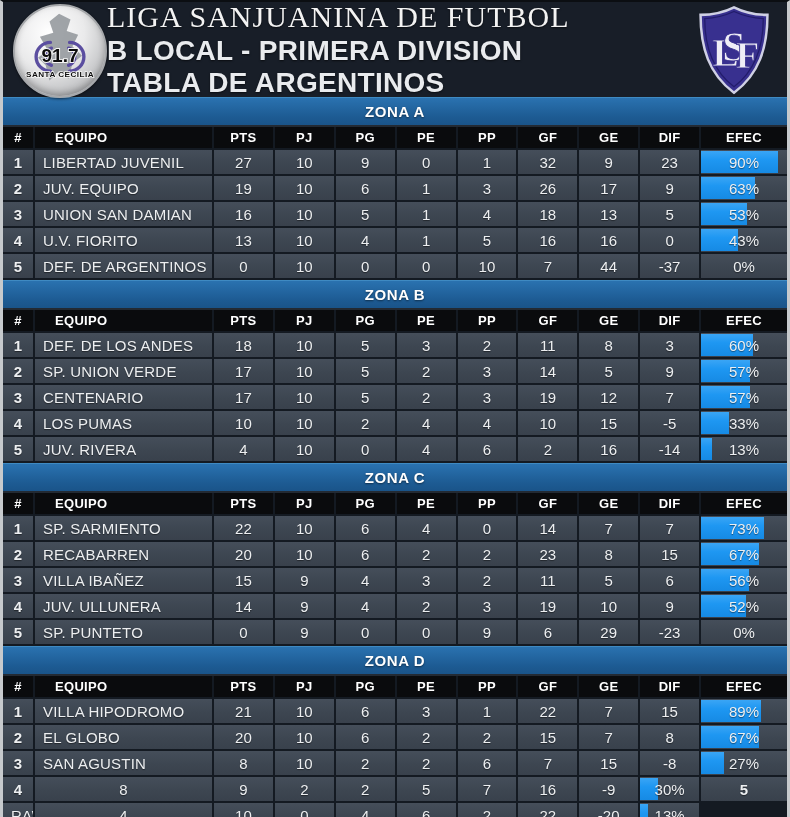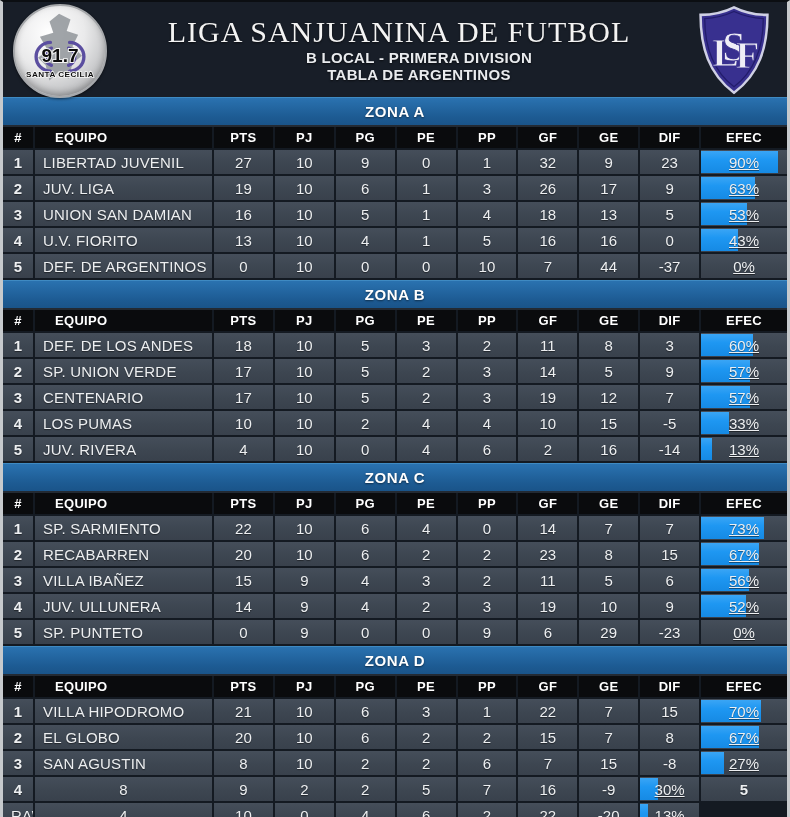--- a/index.html
+++ b/index.html
@@ -2,25 +2,25 @@
 <html><head>
 <meta charset="utf-8">
 <style>
   html,body{margin:0;padding:0;background:#20262e;}
   body{width:790px;height:817px;font-family:"Liberation Sans",sans-serif;-webkit-font-smoothing:antialiased;}
   .sheet{box-sizing:border-box;width:790px;height:817px;background:#232a33;
          border-left:3px solid #c7cacd;border-right:3px solid #c7cacd;border-top:2px solid #0b0e12;
          overflow:hidden;position:relative;}
   
   .hdr{height:95px;background:#181e28;display:flex;align-items:center;padding:0 10px;box-sizing:border-box;}
-  .titles{flex:1;text-align:center;color:#f0f1f3;line-height:1.12;}
+  .titles{flex:1;color:#f0f1f3;line-height:1.12;}
   .title-main{font-family:"Liberation Serif",serif;font-size:30px;letter-spacing:1px;color:#f3f3f3;
               text-shadow:0 1px 2px rgba(0,0,0,.6);white-space:nowrap;}
-  .title-sub{font-size:15px;font-weight:700;letter-spacing:.3px;margin-top:1px;color:#e9ebee;
-             text-shadow:0 1px 2px rgba(0,0,0,.6);padding-left:40px;}
+  .title-sub{font-size:28px;font-weight:700;letter-spacing:.3px;margin-top:1px;color:#e9ebee;
+             text-shadow:0 1px 2px rgba(0,0,0,.6);}
   .radio-badge{width:90px;height:90px;border-radius:50%;flex:0 0 auto;margin-top:2px;
                background:radial-gradient(circle at 38% 30%, #ffffff 0%, #eaeaeb 42%, #c3c4c6 72%, #8f9194 100%);
                border:2px solid #a6a8ab;box-shadow:0 1px 3px rgba(0,0,0,.6), inset 0 -3px 6px rgba(0,0,0,.25);
                display:flex;align-items:center;justify-content:center;}
   .crest{width:86px;height:92px;flex:0 0 auto;margin-top:1px;}
   
   .zone-bar{height:28px;margin-bottom:2px;background:linear-gradient(180deg,#2a72b0 0%,#1d5b93 70%,#1a5489 100%);
             border-top:1px solid #3f8ac2;box-sizing:border-box;color:#ffffff;font-weight:700;font-size:15px;
             letter-spacing:.6px;display:flex;align-items:center;justify-content:center;
             text-shadow:0 1px 2px rgba(0,0,0,.5);}
@@ -28,21 +28,21 @@
              grid-template-rows:21px repeat(5,24px);gap:2px;background:#141a22;
              padding-bottom:2px;}
   .hcell{background:#0a0b0d;color:#ffffff;font-weight:700;font-size:13px;
          display:flex;align-items:center;justify-content:center;letter-spacing:.3px;}
   .hcell.left{justify-content:flex-start;padding-left:20px;}
   .cell{background:linear-gradient(180deg,#454e5a 0%,#3d4651 55%,#39414c 100%);
         color:#edeff1;font-size:15px;display:flex;align-items:center;justify-content:center;
         text-shadow:0 1px 1px rgba(0,0,0,.45);overflow:hidden;white-space:nowrap;}
   .cell.left{justify-content:flex-start;padding-left:8px;letter-spacing:.2px;}
   .cell.pos{font-weight:700;}
-  .cell.efec{position:relative;text-decoration:underline;}
+  .cell.efec{position:relative;}
   .efec-bar{position:absolute;left:0;top:1px;bottom:1px;background:linear-gradient(180deg,#3aa5f5 0%,#1e97f2 40%,#168ae4 100%);}
   .cell.efec span{position:relative;z-index:1;}
   .footer-gap{height:9px;background:#232a33;}
   .footer-bar{height:11px;background:#05070a;}
 </style>
 </head>
 <body>
 
 <div class="sheet">
 
@@ -101,21 +101,21 @@
           <div class="cell">0</div>
           <div class="cell">1</div>
           <div class="cell">32</div>
           <div class="cell">9</div>
           <div class="cell">23</div>
           <div class="cell efec">
             <div class="efec-bar" style="width: 90%;"></div>
             <span>90%</span>
           </div>
           <div class="cell pos">2</div>
-          <div class="cell left">JUV. LIGA</div>
+          <div class="cell left">JUV. EQUIPO</div>
           <div class="cell">19</div>
           <div class="cell">10</div>
           <div class="cell">6</div>
           <div class="cell">1</div>
           <div class="cell">3</div>
           <div class="cell">26</div>
           <div class="cell">17</div>
           <div class="cell">9</div>
           <div class="cell efec">
             <div class="efec-bar" style="width: 63%;"></div>
@@ -359,21 +359,21 @@
           <div class="cell">21</div>
           <div class="cell">10</div>
           <div class="cell">6</div>
           <div class="cell">3</div>
           <div class="cell">1</div>
           <div class="cell">22</div>
           <div class="cell">7</div>
           <div class="cell">15</div>
           <div class="cell efec">
             <div class="efec-bar" style="width: 70%;"></div>
-            <span>70%</span>
+            <span>89%</span>
           </div>
           <div class="cell pos">2</div>
           <div class="cell left">EL GLOBO</div>
           <div class="cell">20</div>
           <div class="cell">10</div>
           <div class="cell">6</div>
           <div class="cell">2</div>
           <div class="cell">2</div>
           <div class="cell">15</div>
           <div class="cell">7</div>

